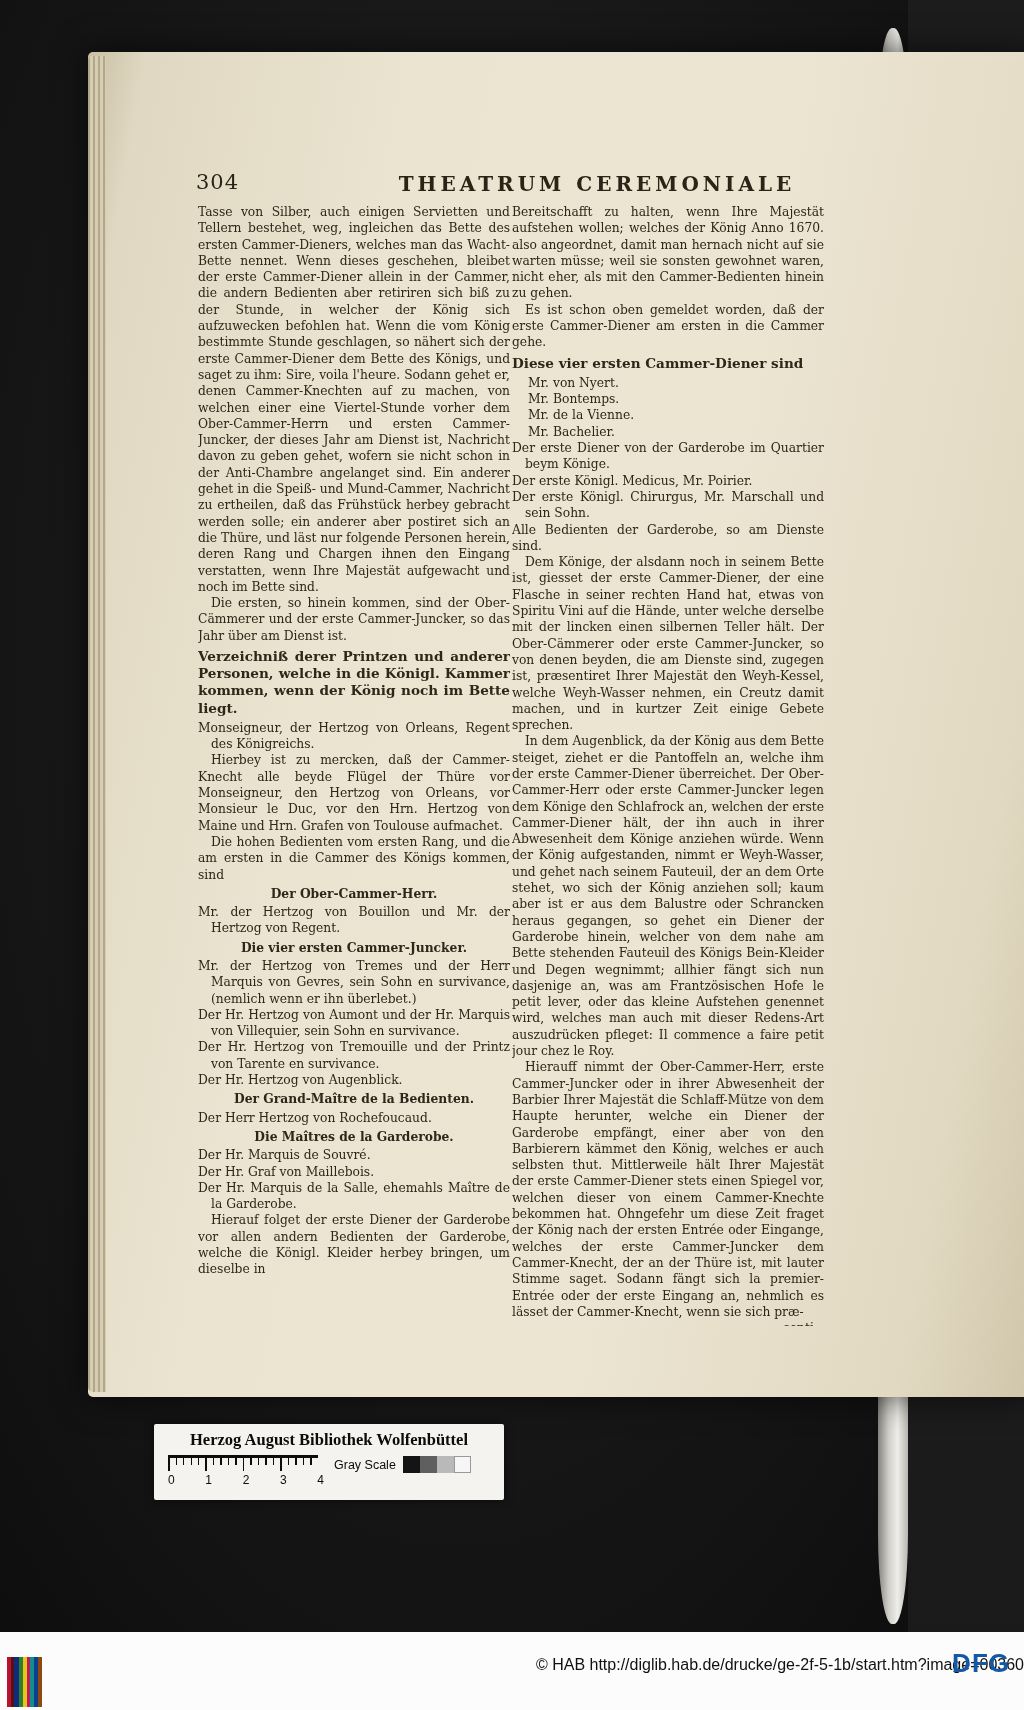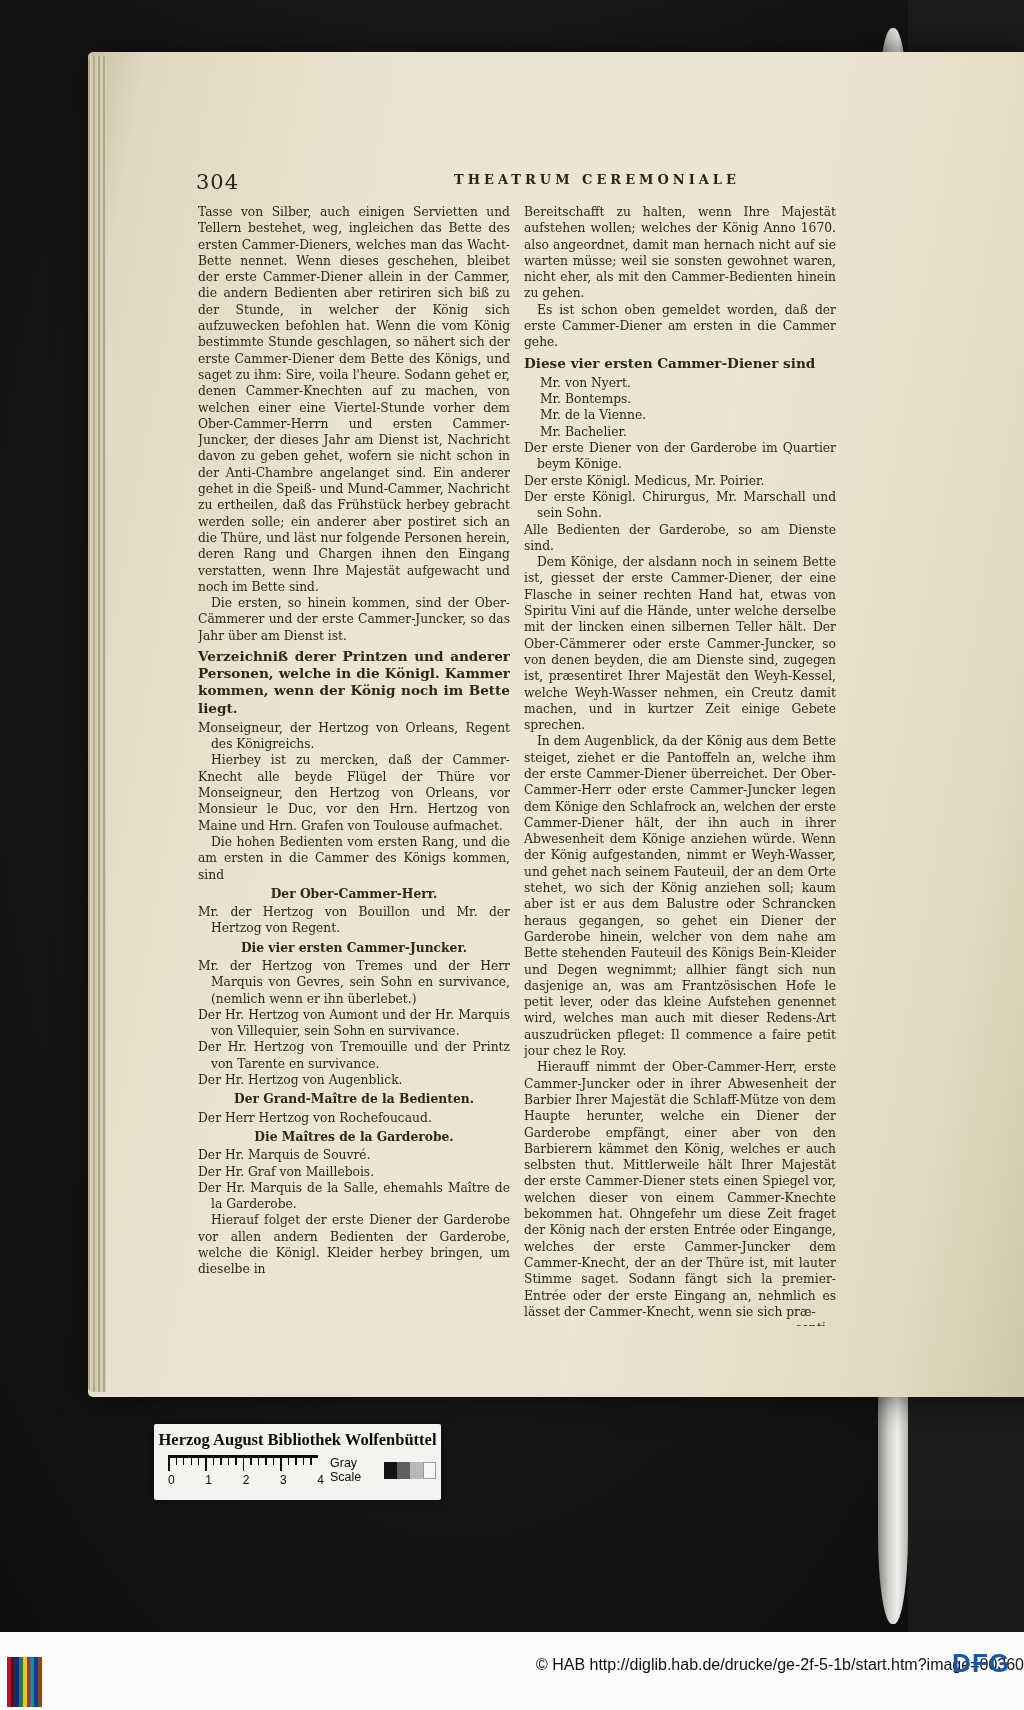--- a/index.html
+++ b/index.html
@@ -35,46 +35,46 @@
     position:absolute;left:0;top:4px;width:18px;height:1336px;
     background:repeating-linear-gradient(90deg,#b2a78a 0 2px,#d6cdb3 2px 5px);
     border-radius:5px 0 0 5px;
   }
   .page-number{
     position:absolute;left:108px;top:118px;
     font-size:21px;letter-spacing:1px;color:#2b2316;
   }
   .running-title{
     position:absolute;left:110px;right:40px;top:120px;
-    text-align:center;font-size:13px;font-weight:600;letter-spacing:4px;color:#2b2316;
+    text-align:center;font-size:20px;font-weight:600;letter-spacing:4px;color:#2b2316;
   }
   .columns{
     position:absolute;left:110px;top:152px;width:642px;
-    display:flex;gap:14px;
+    display:flex;gap:2px;
   }
   .col{
     width:312px;height:1122px;overflow:hidden;
     font-size:12.3px;line-height:16.3px;text-align:justify;
     hyphens:none;
   }
   .col p{margin:0;text-indent:13px;}
   .col p.flush{text-indent:0;}
   .col p.hang{text-indent:-13px;padding-left:13px;}
   .col p.name{text-indent:0;padding-left:16px;text-align:left;}
   .col p.bhead{
     font-weight:bold;font-size:13.6px;line-height:17.2px;
     text-indent:0;margin:4px 0 3px;
   }
   .col p.chead{
     font-weight:bold;text-align:center;text-indent:0;margin:3px 0 2px;
   }
   .col p.catch{text-indent:0;text-align:right;padding-right:6px;}
   
   .calib-card{
-    position:absolute;left:154px;top:1424px;width:287px;height:76px;
+    position:absolute;left:154px;top:1424px;width:350px;height:76px;
     background:#f4f3ef;border-radius:2px;
     box-shadow:0 0 10px rgba(0,0,0,.55);
     color:#0c0c0c;
   }
   .calib-title{
     text-align:center;font-family:"Liberation Serif",serif;
     font-weight:bold;font-size:16.5px;margin-top:6px;
   }
   .calib-row{display:flex;align-items:flex-start;margin:5px 10px 0 14px;}
   .ruler-wrap{width:160px;}

